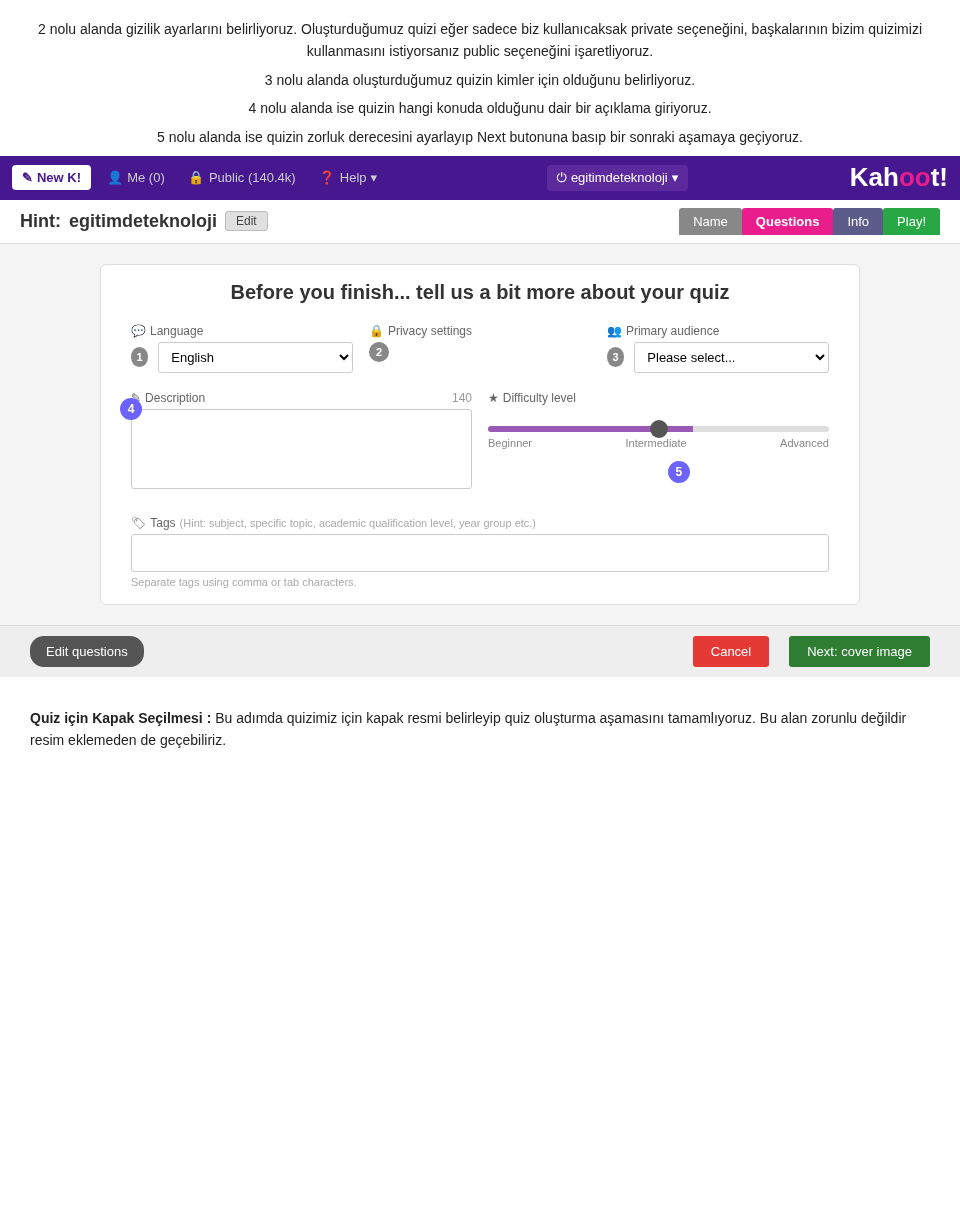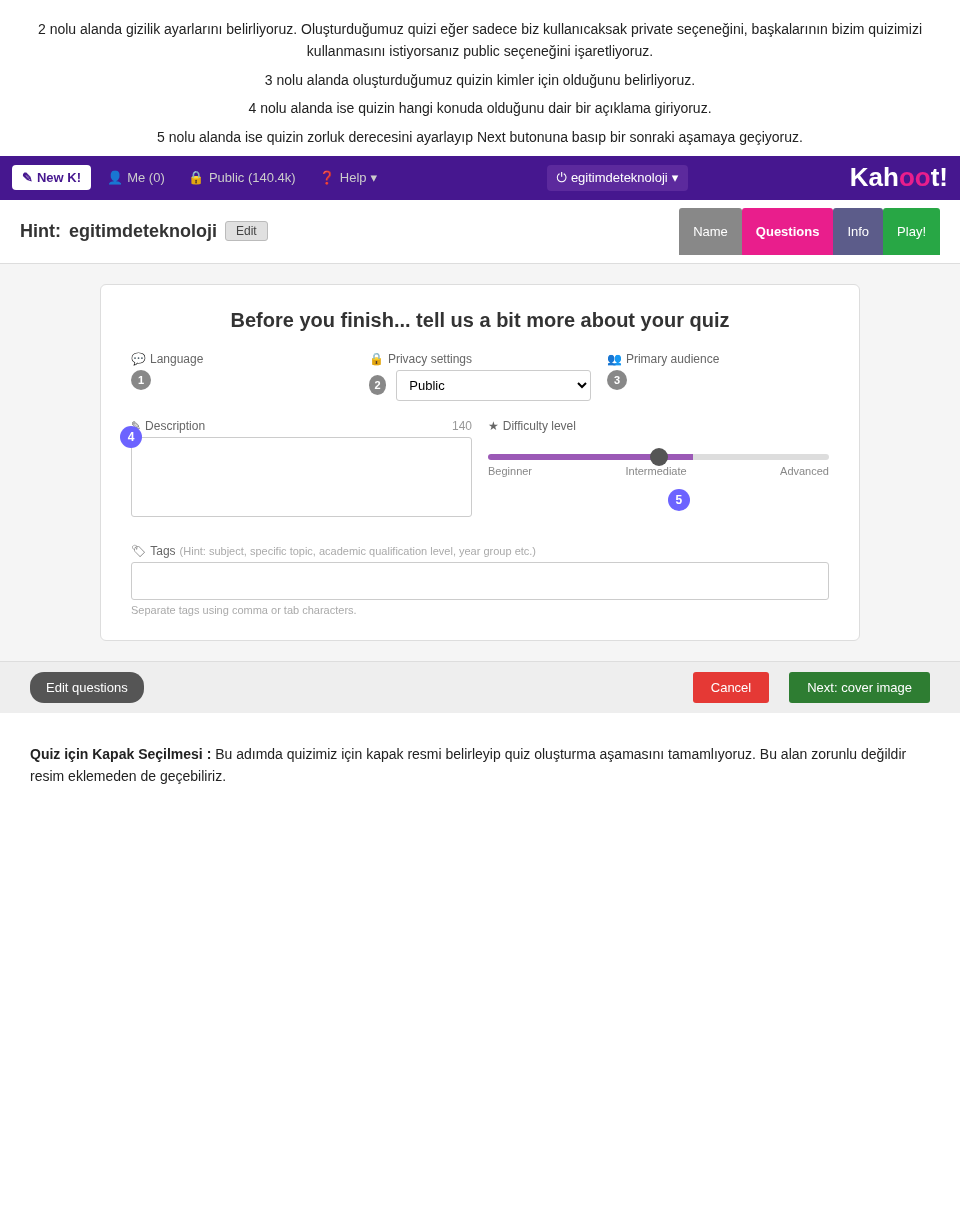--- a/index.html
+++ b/index.html
@@ -96,21 +96,21 @@
       padding: 2px 10px;
       font-size: 12px;
       cursor: pointer;
       color: #444;
     }
     .quiz-tabs {
       display: flex;
       gap: 0;
     }
     .quiz-tab {
-      padding: 16px 14px;
+      padding: 6px 14px;
       font-size: 13px;
       cursor: pointer;
       border-radius: 3px 3px 0 0;
       color: #fff;
       background: #777;
     }
     .quiz-tab.active {
       background: #e91e8c;
     }
     .quiz-tab.questions-tab { background: #e91e8c; font-weight: bold; }
@@ -120,21 +120,21 @@
 
     
     .main-content {
       background: #f5f5f5;
       padding: 20px 30px;
     }
     .finish-card {
       background: #fff;
       border: 1px solid #ddd;
       border-radius: 6px;
-      padding: 24px 30px;
+      padding: 16px 30px;
       max-width: 760px;
       margin: 0 auto;
     }
     .finish-title {
       font-size: 20px;
       font-weight: bold;
       color: #333;
       margin-bottom: 20px;
       text-align: center;
     }
@@ -421,42 +421,45 @@
     <div class="finish-title">Before you finish... tell us a bit more about your quiz</div>
 
     <div class="settings-row">
       <div class="settings-col">
         <div class="settings-label">
           <span>💬</span>
           <span>Language</span>
         </div>
         <div style="display:flex;align-items:center;gap:6px;">
           <span class="num-badge">1</span>
+          <select class="settings-select">
+            <option>English</option>
+            <option>Turkish</option>
+          </select>
         </div>
       </div>
       <div class="settings-col">
         <div class="settings-label">
           <span>🔒</span>
           <span>Privacy settings</span>
         </div>
         <div style="display:flex;align-items:center;gap:6px;">
           <span class="num-badge">2</span>
-          <select class="settings-select">
-            <option>Public</option>
-            <option>Private</option>
-          </select>
         </div>
       </div>
       <div class="settings-col">
         <div class="settings-label">
           <span>👥</span>
           <span>Primary audience</span>
         </div>
         <div style="display:flex;align-items:center;gap:6px;">
           <span class="num-badge">3</span>
+          <select class="settings-select">
+            <option>Please select...</option>
+          </select>
         </div>
       </div>
     </div>
 
     <div class="desc-diff-row">
       <div class="desc-col">
         <div class="desc-header">
           <div class="desc-label">
             <span>✎</span>
             <span>Description</span>

